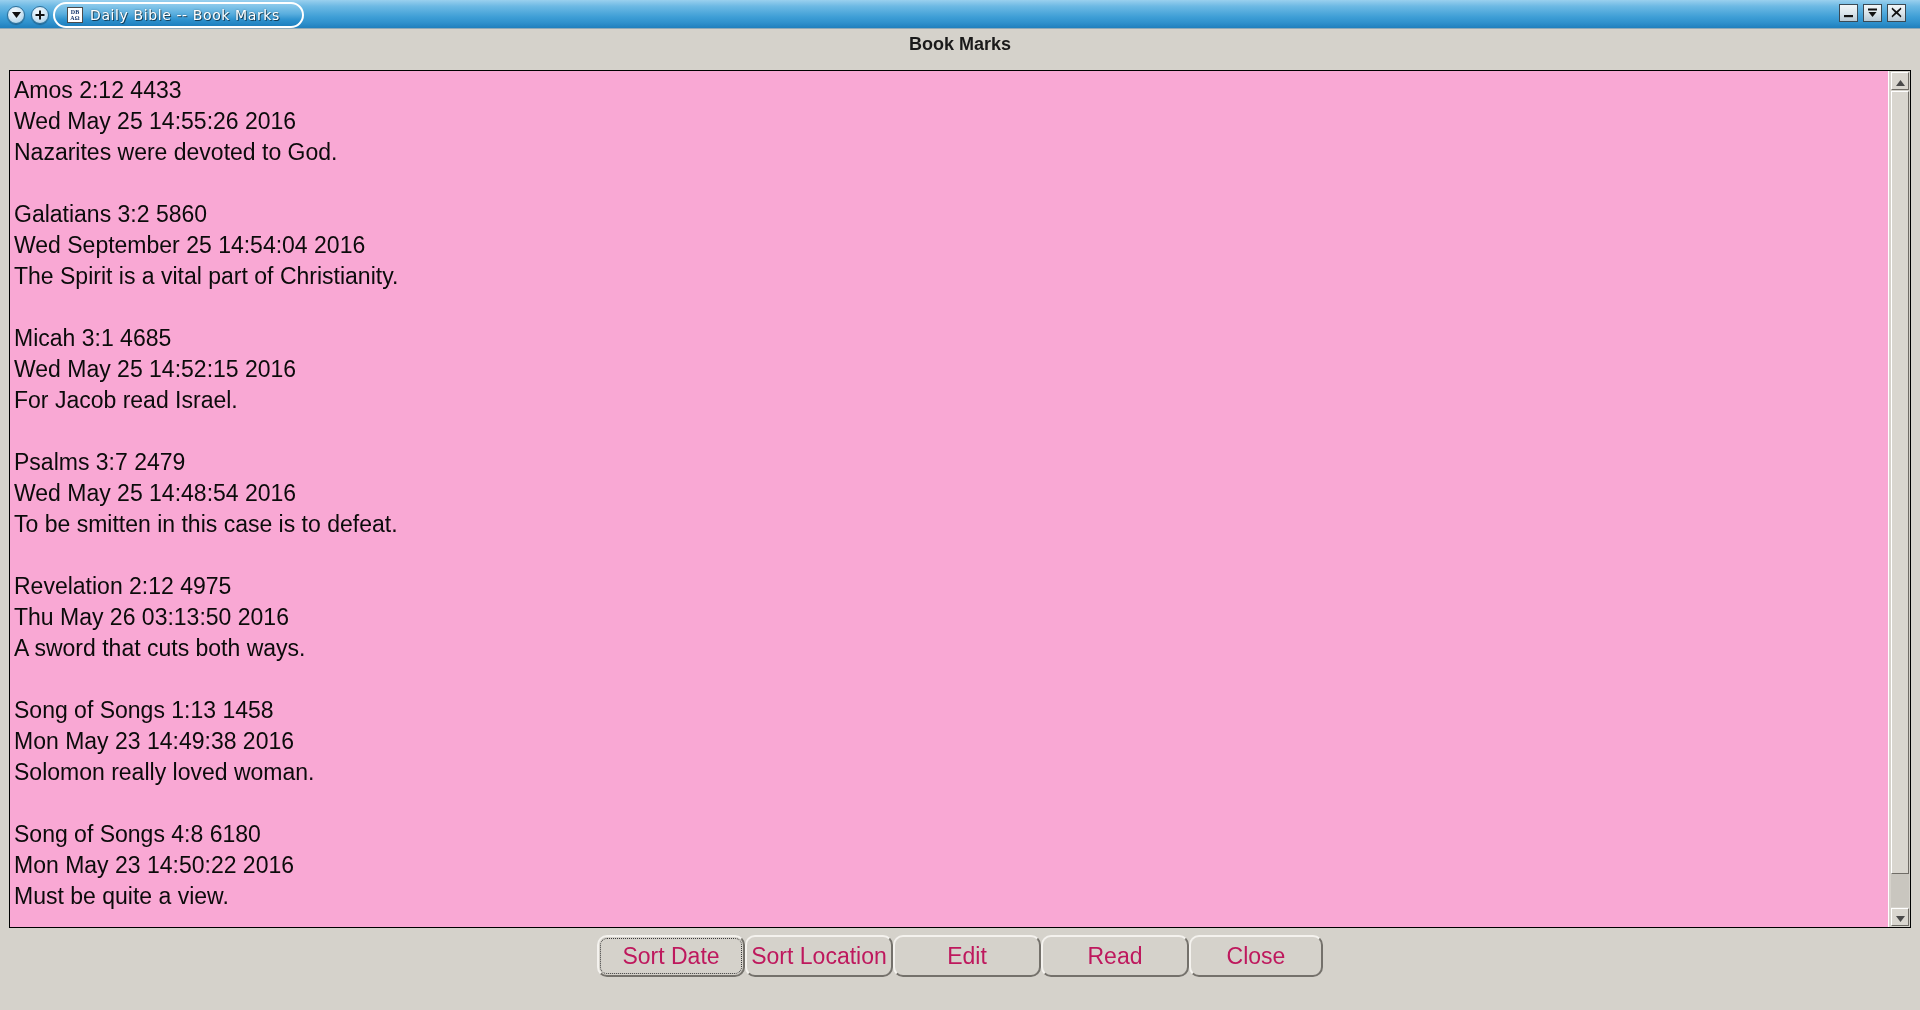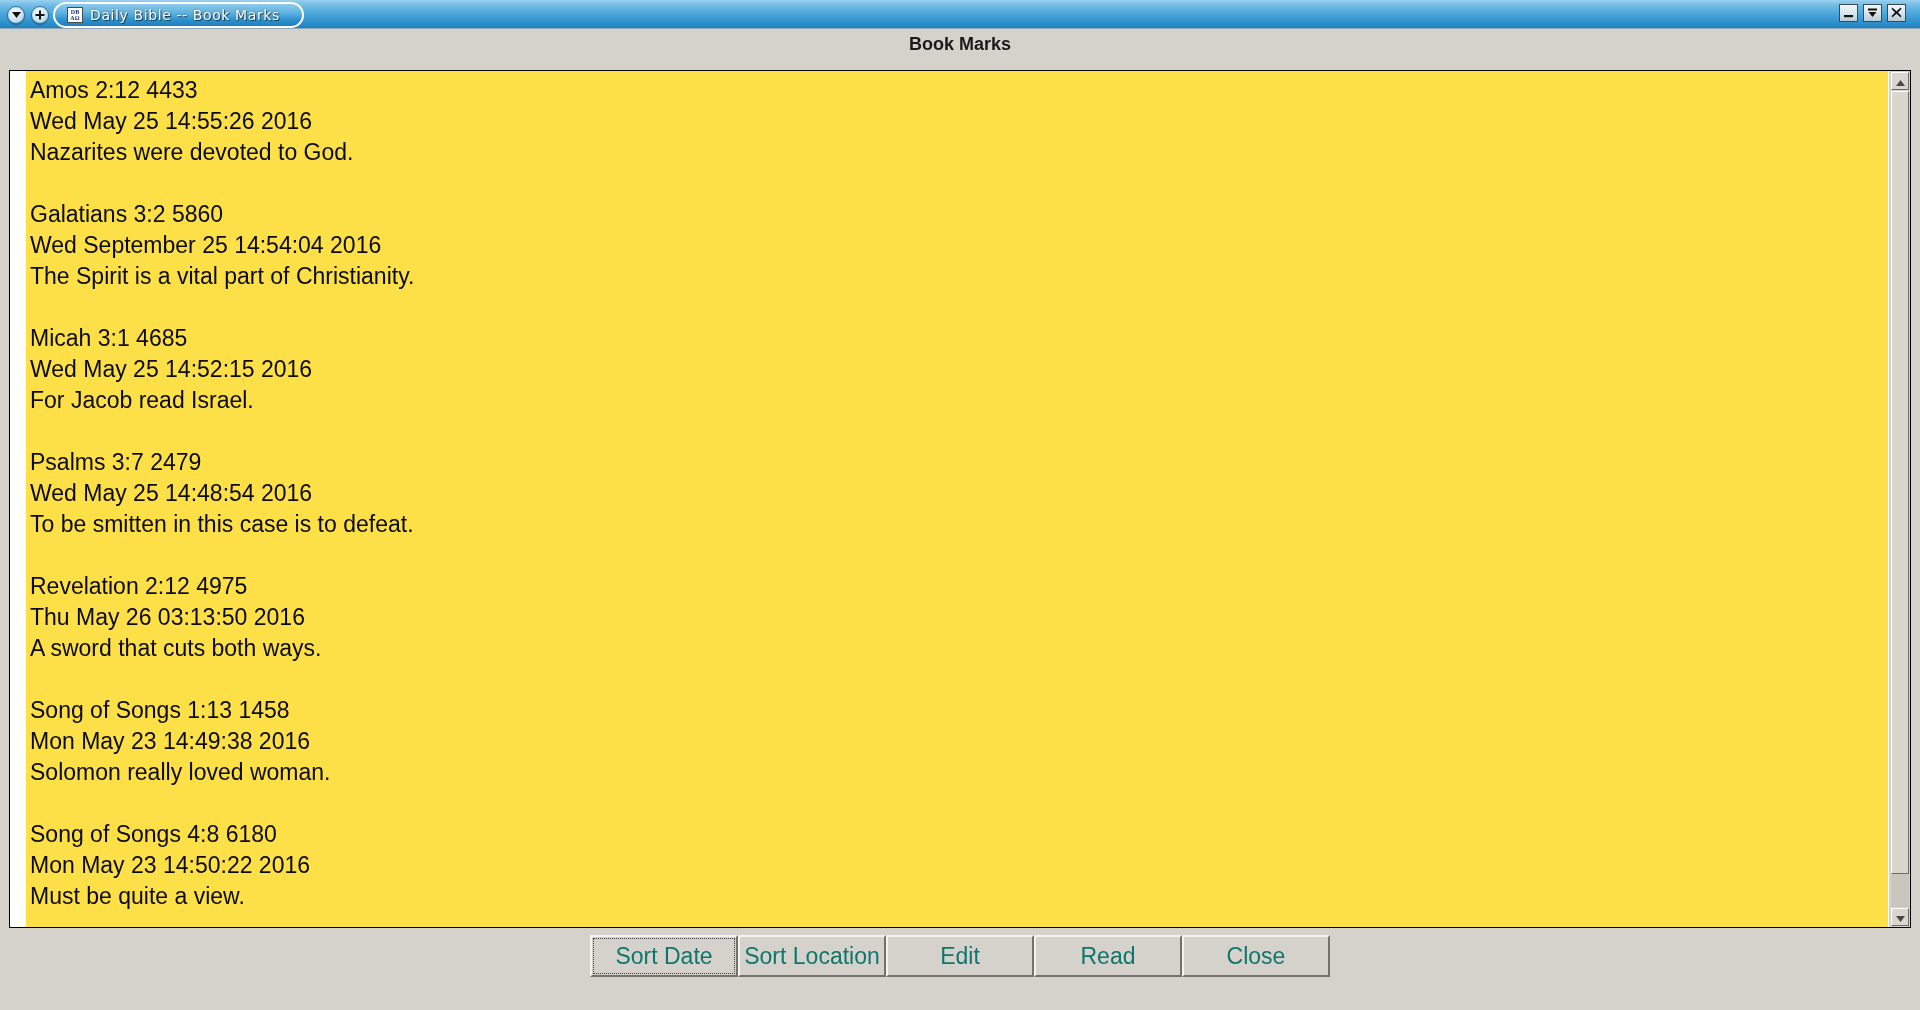--- a/index.html
+++ b/index.html
@@ -114,22 +114,21 @@
     left: 9px; top: 70px;
     width: 1902px; height: 858px;
     background: #fffffc;
     border: 1px solid #000000;
     display: flex;
   }
   #bookmark-list {
     flex: 1 1 auto;
     overflow: hidden;
     padding: 4px 0 0 4px;
-    background: #fde047;
-    margin-left: 16px;
+    background: #f9a8d4;
   }
   .bm-line {
     font-size: 23px;
     line-height: 31px;
     color: #0b0b0b;
     font-family: "Liberation Sans", sans-serif;
     white-space: pre;
   }
   .bm-blank { height: 31px; }
 
@@ -182,37 +181,38 @@
     align-items: flex-start;
   }
   .dlg-btn {
     height: 42px;
     background: #d5d2cb;
     border-top: 2px solid #f4f2ee;
     border-left: 2px solid #f4f2ee;
     border-right: 2px solid #74716b;
     border-bottom: 2px solid #74716b;
     font-size: 23px;
-    color: #0f766e;
+    color: #be185d;
     font-family: "Liberation Sans", sans-serif;
     display: flex; align-items: center; justify-content: center;
     overflow: hidden;
     white-space: nowrap;
     padding: 2px;
     margin: 0;
+    border-radius: 10px;
   }
   .dlg-btn.focused {
     outline: 1px dotted #3c3c3c;
     outline-offset: -4px;
   }
   #btn-sort-date     { width: 148px; }
   #btn-sort-location { width: 148px; }
   #btn-edit          { width: 148px; }
   #btn-read          { width: 148px; }
-  #btn-close         { width: 148px; }
+  #btn-close         { width: 134px; }
 </style>
 </head>
 <body>
 
 <div id="window">
 
   <div id="titlebar">
 
     <div id="tb-menu-btn" class="tb-round-btn">
       <span>

